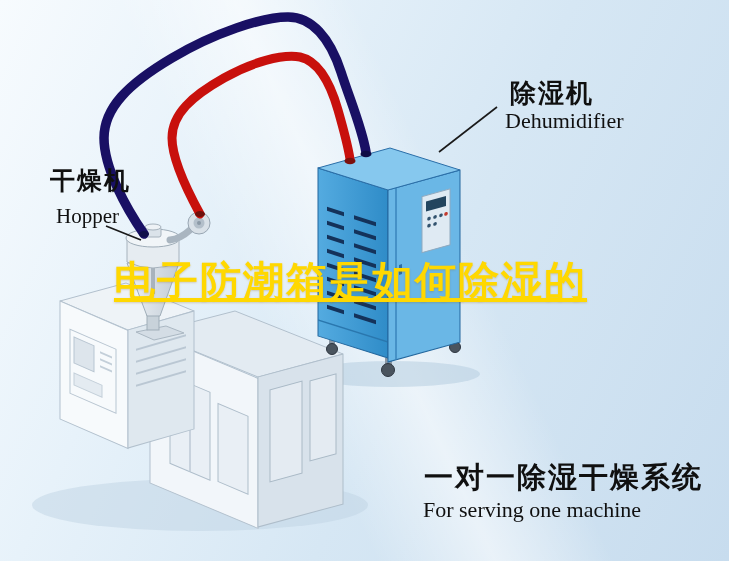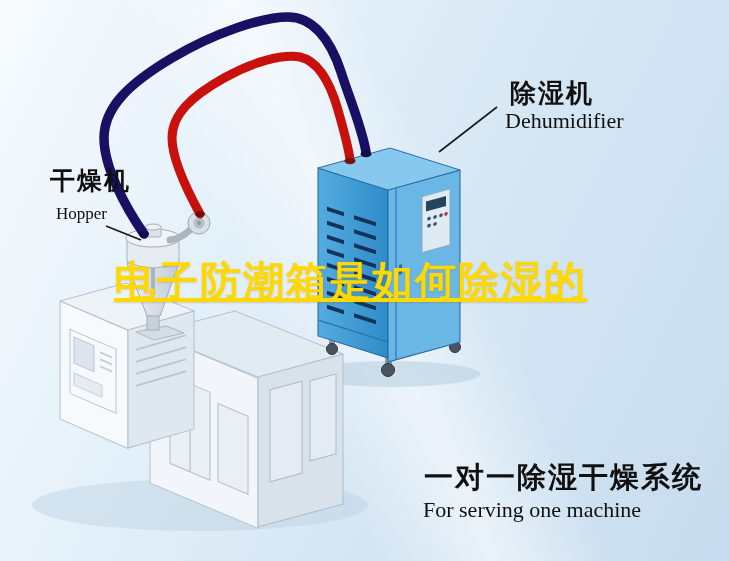--- a/index.html
+++ b/index.html
@@ -8,21 +8,21 @@
     width:729px;height:561px;
     overflow:hidden;
     background:
       linear-gradient(65deg, rgba(255,255,255,0) 38%, rgba(255,255,255,.55) 50%, rgba(255,255,255,0) 62%),
       linear-gradient(115deg, #f7fbfe 0%, #e7f2fa 28%, #d6e7f4 58%, #c7dcee 100%);
     font-family:"Liberation Sans", sans-serif;
   }
   .stage svg{position:absolute;left:0;top:0;z-index:1;}
   .lbl{position:absolute;z-index:2;color:#101010;white-space:nowrap;}
   .zh-big{font-weight:bold;font-size:25px;letter-spacing:2px;}
-  .en-serif{font-family:"Liberation Serif", serif;font-size:17px;}
+  .en-serif{font-family:"Liberation Serif", serif;font-size:21px;}
   .headline{
     position:absolute;z-index:3;left:114px;top:254px;
     font-size:41px;font-weight:900;letter-spacing:2px;
     color:#ffd800;
     text-shadow:0 1px 2px rgba(140,90,0,.25);
     white-space:nowrap;
     text-decoration:underline;
   }
   .caption-zh{
     position:absolute;z-index:2;left:424px;top:458px;

